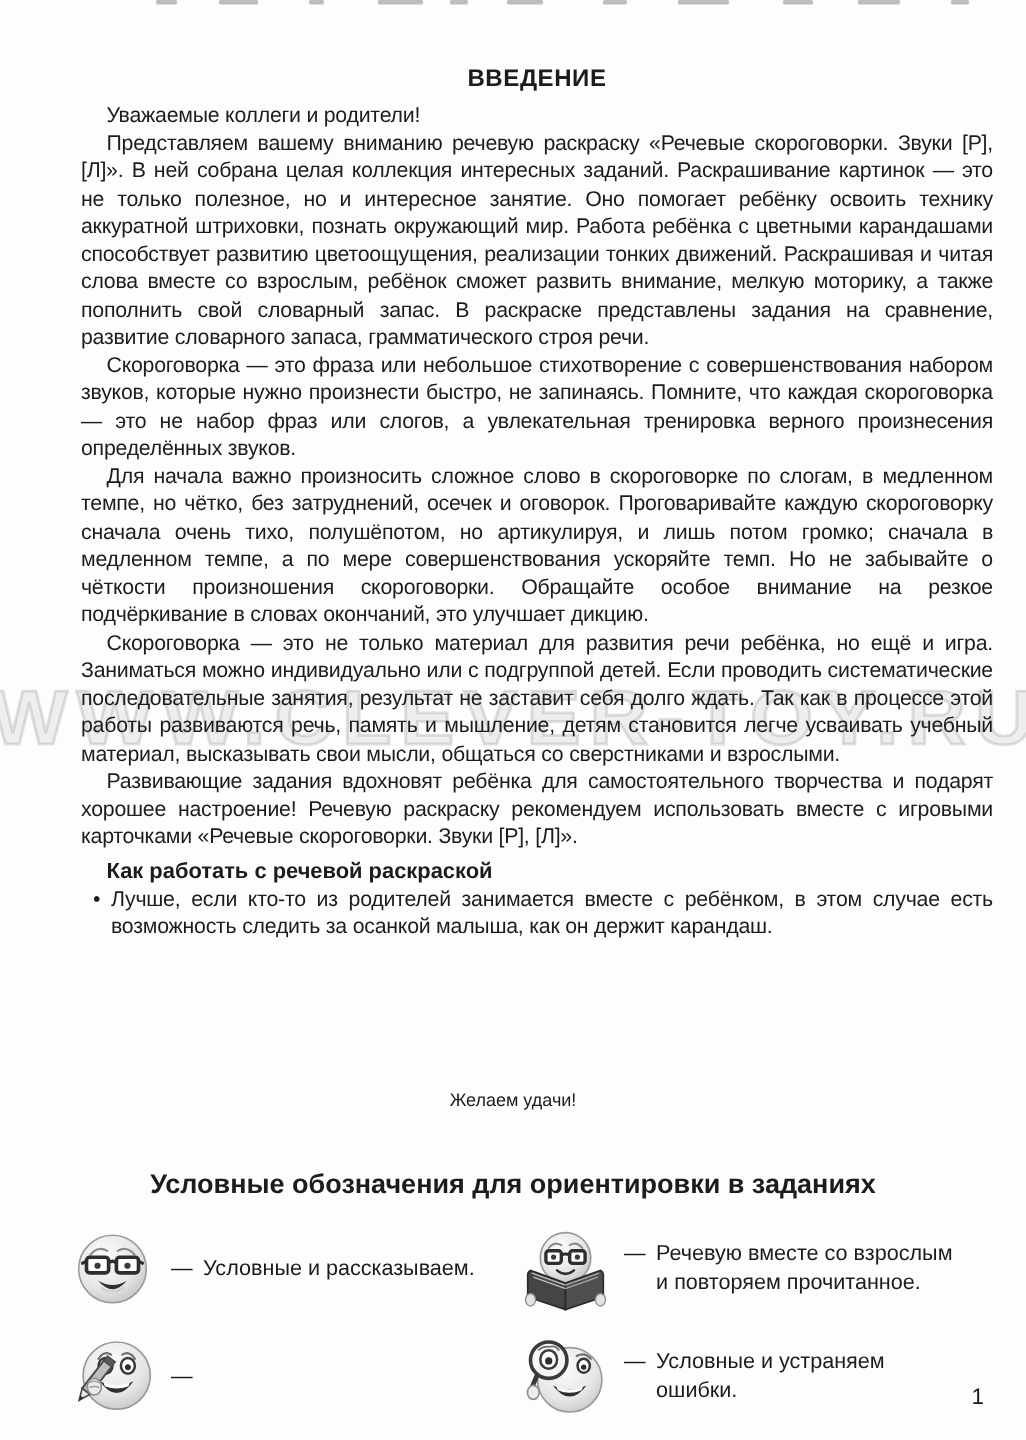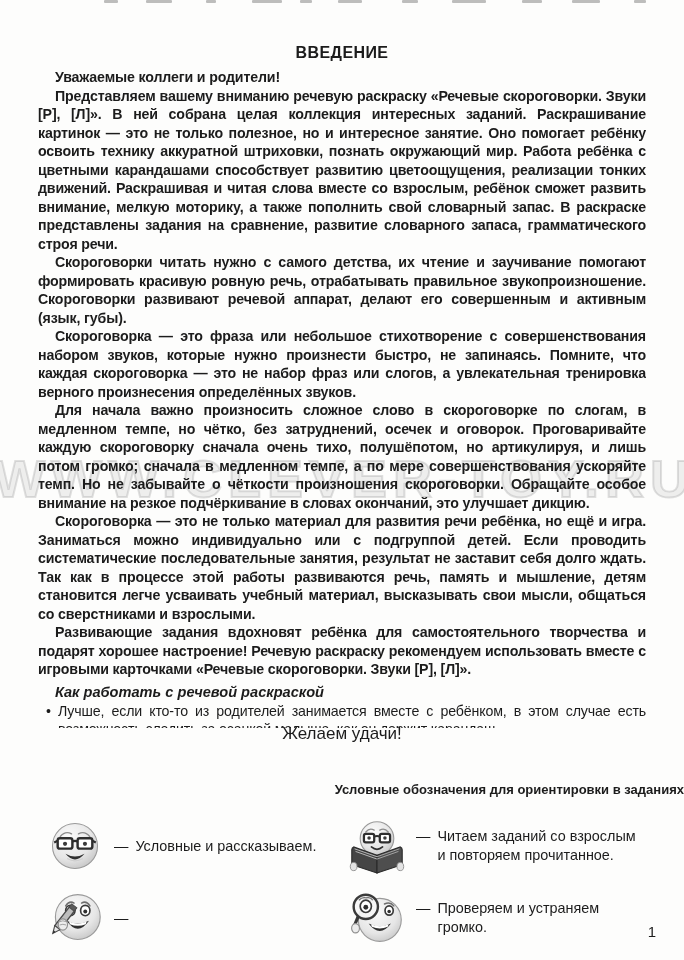--- a/index.html
+++ b/index.html
@@ -10,45 +10,45 @@
   }
   .page{
     position:relative;width:684px;height:960px;overflow:hidden;
     background:#fdfdfc;color:#1c1c1c;
   }
   
   .scan-artifacts{position:absolute;top:0;left:0;right:0;height:6px;z-index:3;}
   .scan-artifacts span{position:absolute;top:0;height:3px;background:rgba(70,70,70,.35);border-radius:1px;}
 
   .content{
-    position:absolute;top:44px;left:38px;width:608px;max-height:684px;overflow:hidden;z-index:2;
+    position:absolute;top:44px;left:54px;width:608px;max-height:684px;overflow:hidden;z-index:2;
   }
   .doc-title{
     margin:0 0 6px 0;text-align:center;
     font-size:16px;font-weight:bold;letter-spacing:.4px;
   }
   .para{
     margin:0;font-size:14.2px;line-height:18.5px;letter-spacing:-.15px;
-    text-align:justify;text-indent:17px;font-weight:bold;
+    text-align:justify;text-indent:17px;
   }
   .salutation{text-align:left;}
   .subheading{
-    margin:4px 0 0 0;font-size:14.6px;line-height:19px;font-weight:bold;text-indent:17px;font-style:italic;
+    margin:4px 0 0 0;font-size:14.6px;line-height:19px;font-weight:bold;text-indent:17px;
   }
   .bullets{margin:0;padding:0;list-style:none;}
   .bullets li{
     position:relative;margin:0;padding-left:20px;
     font-size:14.2px;line-height:18.5px;letter-spacing:-.15px;text-align:justify;
   }
   .bullets .dot{position:absolute;left:8px;top:0;}
 
   .bottom{position:absolute;top:724px;left:0;right:0;z-index:2;}
-  .closing{margin:0;text-align:center;font-size:17px;line-height:19px;}
+  .closing{margin:0;text-align:center;font-size:12px;line-height:19px;}
   .legend-heading{
-    margin:37px 0 0 0;text-align:right;font-size:13px;font-weight:bold;line-height:19px;
+    margin:37px 0 0 0;text-align:center;font-size:18px;font-weight:bold;line-height:19px;
   }
   .legend-grid{
     display:grid;grid-template-columns:1fr 1fr;column-gap:4px;row-gap:14px;
     margin:18px 38px 0 46px;align-items:center;
   }
   .legend-item{display:flex;align-items:center;gap:10px;}
   .legend-item .icon-box{flex:0 0 auto;width:58px;height:58px;display:flex;align-items:center;justify-content:center;}
   .legend-label{display:flex;gap:7px;font-size:14.4px;line-height:19px;}
   .legend-label .txt{max-width:212px;}
   .legend-label .dash{flex:0 0 auto;}
@@ -83,21 +83,20 @@
     <span style="left:572px;width:28px"></span>
     <span style="left:634px;width:12px"></span>
   </div>
 
   <div class="watermark">WWW.CLEVER-TOY.RU</div>
 
   <div class="content">
     <h1 class="doc-title">ВВЕДЕНИЕ</h1>
     <p class="para salutation">Уважаемые коллеги и родители!</p>
     <p class="para">Представляем вашему вниманию речевую раскраску «Речевые скороговорки. Звуки [Р], [Л]». В ней собрана целая коллекция интересных заданий. Раскрашивание картинок — это не только полезное, но и интересное занятие. Оно помогает ребёнку освоить технику аккуратной штриховки, познать окружающий мир. Работа ребёнка с цветными карандашами способствует развитию цветоощущения, реализации тонких движений. Раскрашивая и читая слова вместе со взрослым, ребёнок сможет развить внимание, мелкую моторику, а также пополнить свой словарный запас. В раскраске представлены задания на сравнение, развитие словарного запаса, грамматического строя речи.</p>
-    <p class="para">Скороговорки читать нужно с самого детства, их чтение и заучивание помогают формировать красивую ровную речь, отрабатывать правильное звукопроизношение. Скороговорки развивают речевой аппарат, делают его совершенным и активным (язык, губы).</p>
     <p class="para">Скороговорка — это фраза или небольшое стихотворение с совершенствования набором звуков, которые нужно произнести быстро, не запинаясь. Помните, что каждая скороговорка — это не набор фраз или слогов, а увлекательная тренировка верного произнесения определённых звуков.</p>
     <p class="para">Для начала важно произносить сложное слово в скороговорке по слогам, в медленном темпе, но чётко, без затруднений, осечек и оговорок. Проговаривайте каждую скороговорку сначала очень тихо, полушёпотом, но артикулируя, и лишь потом громко; сначала в медленном темпе, а по мере совершенствования ускоряйте темп. Но не забывайте о чёткости произношения скороговорки. Обращайте особое внимание на резкое подчёркивание в словах окончаний, это улучшает дикцию.</p>
     <p class="para">Скороговорка — это не только материал для развития речи ребёнка, но ещё и игра. Заниматься можно индивидуально или с подгруппой детей. Если проводить систематические последовательные занятия, результат не заставит себя долго ждать. Так как в процессе этой работы развиваются речь, память и мышление, детям становится легче усваивать учебный материал, высказывать свои мысли, общаться со сверстниками и взрослыми.</p>
     <p class="para">Развивающие задания вдохновят ребёнка для самостоятельного творчества и подарят хорошее настроение! Речевую раскраску рекомендуем использовать вместе с игровыми карточками «Речевые скороговорки. Звуки [Р], [Л]».</p>
 
     <h2 class="subheading">Как работать с речевой раскраской</h2>
     <ul class="bullets">
       <li>
         <span class="dot">•</span>
         <span>Лучше, если кто-то из родителей занимается вместе с ребёнком, в этом случае есть возможность следить за осанкой малыша, как он держит карандаш.</span>
@@ -162,21 +161,21 @@
             <path d="M30 40 L5 31 Q3 32 3 34 L3 50 L30 59 Z" fill="#454545" stroke="#2a2a2a" stroke-width="1.2"></path>
             <path d="M30 40 L55 31 Q57 32 57 34 L57 50 L30 59 Z" fill="#4e4e4e" stroke="#2a2a2a" stroke-width="1.2"></path>
             <path d="M30 41.5 L6 33 M30 44 L7 35.8" stroke="#bdbdbd" stroke-width="1"></path>
             <path d="M30 41.5 L54 33 M30 44 L53 35.8" stroke="#a9a9a9" stroke-width="1"></path>
             <ellipse cx="5" cy="52" rx="3.6" ry="4.4" fill="#e3e3e3" stroke="#8f8f8f" stroke-width="1"></ellipse>
             <ellipse cx="55" cy="52" rx="3.6" ry="4.4" fill="#e3e3e3" stroke="#8f8f8f" stroke-width="1"></ellipse>
           </svg>
         </span>
         <span class="legend-label">
           <span class="dash">—</span>
-          <span class="txt">Читаем заданий со взрослым и повторяем прочитанное.</span>
+          <span class="txt">Речевую вместе со взрослым и повторяем прочитанное.</span>
         </span>
       </div>
 
       <div class="legend-item">
         <span class="icon-box">
           <svg width="56" height="56" viewBox="0 0 60 60">
             <defs>
                 <radialGradient id="g3" cx="42%" cy="30%" r="75%">
               <stop offset="0%" stop-color="#fbfbfb"></stop>
                   <stop offset="65%" stop-color="#e6e6e6"></stop>
@@ -225,21 +224,21 @@
             <line x1="10" y1="28" x2="5" y2="40" stroke="#3a3a3a" stroke-width="3.4" stroke-linecap="round"></line>
             <ellipse cx="7" cy="41" rx="4.2" ry="5" fill="#ececec" stroke="#8f8f8f" stroke-width="1.2"></ellipse>
             <circle cx="18" cy="18" r="13" fill="#f6f6f6" fill-opacity="0.85" stroke="#3a3a3a" stroke-width="2.6"></circle>
             <ellipse cx="18" cy="17.5" rx="6" ry="6.6" fill="#ffffff" stroke="#3a3a3a" stroke-width="1.8"></ellipse>
             <circle cx="18" cy="18.5" r="2.6" fill="#2f2f2f"></circle>
             <path d="M10.5 11 Q14 7.5 18 8.5 M18 8.5 Q23 7 25.5 11" fill="none" stroke="#6e6e6e" stroke-width="1.3"></path>
           </svg>
         </span>
         <span class="legend-label">
           <span class="dash">—</span>
-          <span class="txt">Проверяем и устраняем громко.</span>
+          <span class="txt">Условные и устраняем ошибки.</span>
         </span>
       </div>
 
     </div>
   </div>
 
   <div class="page-number">1</div>
 </div>
 
 </body></html>

